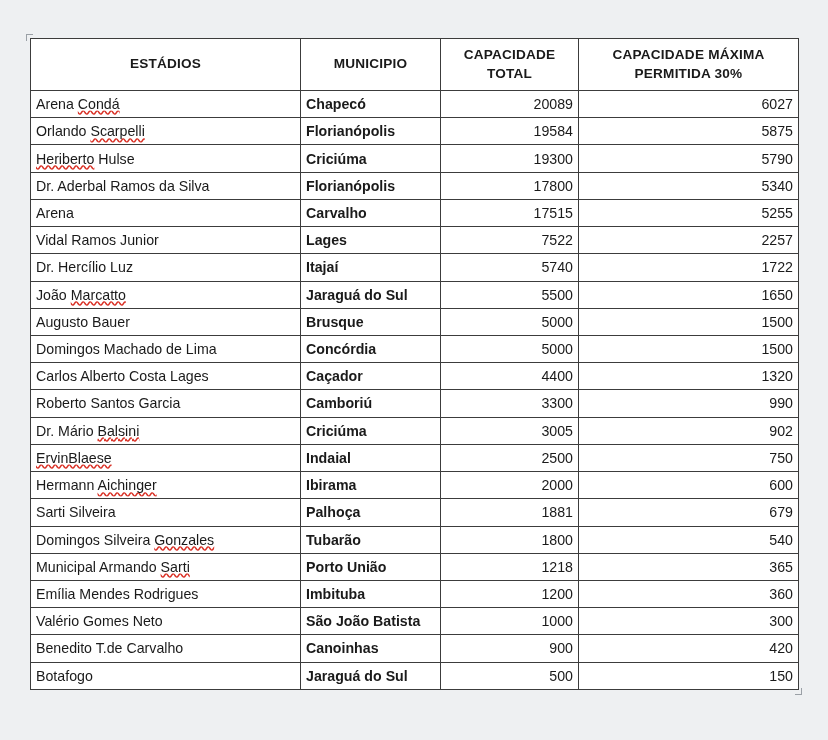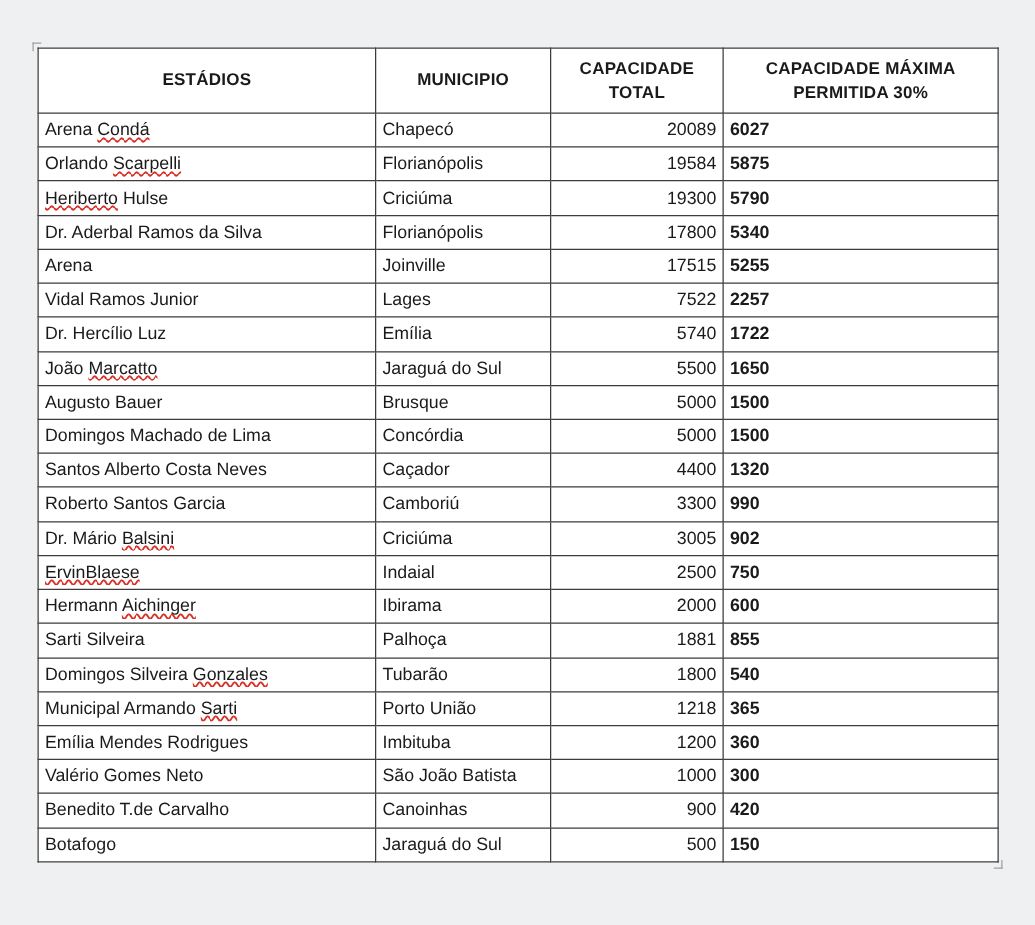--- a/index.html
+++ b/index.html
@@ -53,23 +53,23 @@
     line-height: 1.35;
     padding: 2px 4px;
   }
   table.stadium-table tbody td {
     height: 26.1px;
     line-height: 26.1px;
     padding-top: 0;
     padding-bottom: 0;
   }
   td.col-stadium { text-align: left; padding-left: 7px; margin-top: 29px; }
-  td.col-city    { text-align: left; padding-left: 7px; }
+  td.col-city    { text-align: left; padding-left: 7px; font-weight: bold; }
   td.col-total   { text-align: right; padding-right: 7px; margin-top: 19px; }
-  td.col-allowed { padding-right: 7px; font-weight: bold; }
+  td.col-allowed { text-align: right; padding-right: 7px; }
 
   .col-w-stadium { width: 270px; }
   .col-w-city    { width: 140px; }
   .col-w-total   { width: 138px; }
   .col-w-allowed { width: 220px; }
 
   
   .sp {
     text-decoration: underline wavy #d93025;
     text-decoration-skip-ink: none;
@@ -141,33 +141,33 @@
             <td class="col-allowed">5790</td>
           </tr>
           <tr>
             <td class="col-stadium">Dr. Aderbal Ramos da Silva</td>
             <td class="col-city">Florianópolis</td>
             <td class="col-total">17800</td>
             <td class="col-allowed">5340</td>
           </tr>
           <tr>
             <td class="col-stadium">Arena</td>
-            <td class="col-city">Joinville</td>
+            <td class="col-city">Carvalho</td>
             <td class="col-total">17515</td>
             <td class="col-allowed">5255</td>
           </tr>
           <tr>
             <td class="col-stadium">Vidal Ramos Junior</td>
             <td class="col-city">Lages</td>
             <td class="col-total">7522</td>
             <td class="col-allowed">2257</td>
           </tr>
           <tr>
             <td class="col-stadium">Dr. Hercílio Luz</td>
-            <td class="col-city">Emília</td>
+            <td class="col-city">Itajaí</td>
             <td class="col-total">5740</td>
             <td class="col-allowed">1722</td>
           </tr>
           <tr>
             <td class="col-stadium">João <span class="sp">Marcatto</span></td>
             <td class="col-city">Jaraguá do Sul</td>
             <td class="col-total">5500</td>
             <td class="col-allowed">1650</td>
           </tr>
           <tr>
@@ -176,21 +176,21 @@
             <td class="col-total">5000</td>
             <td class="col-allowed">1500</td>
           </tr>
           <tr>
             <td class="col-stadium">Domingos Machado de Lima</td>
             <td class="col-city">Concórdia</td>
             <td class="col-total">5000</td>
             <td class="col-allowed">1500</td>
           </tr>
           <tr>
-            <td class="col-stadium">Santos Alberto Costa Neves</td>
+            <td class="col-stadium">Carlos Alberto Costa Lages</td>
             <td class="col-city">Caçador</td>
             <td class="col-total">4400</td>
             <td class="col-allowed">1320</td>
           </tr>
           <tr>
             <td class="col-stadium">Roberto Santos Garcia</td>
             <td class="col-city">Camboriú</td>
             <td class="col-total">3300</td>
             <td class="col-allowed">990</td>
           </tr>
@@ -209,21 +209,21 @@
           <tr>
             <td class="col-stadium">Hermann <span class="sp">Aichinger</span></td>
             <td class="col-city">Ibirama</td>
             <td class="col-total">2000</td>
             <td class="col-allowed">600</td>
           </tr>
           <tr>
             <td class="col-stadium">Sarti Silveira</td>
             <td class="col-city">Palhoça</td>
             <td class="col-total">1881</td>
-            <td class="col-allowed">855</td>
+            <td class="col-allowed">679</td>
           </tr>
           <tr>
             <td class="col-stadium">Domingos Silveira <span class="sp">Gonzales</span></td>
             <td class="col-city">Tubarão</td>
             <td class="col-total">1800</td>
             <td class="col-allowed">540</td>
           </tr>
           <tr>
             <td class="col-stadium">Municipal Armando <span class="sp">Sarti</span></td>
             <td class="col-city">Porto União</td>

